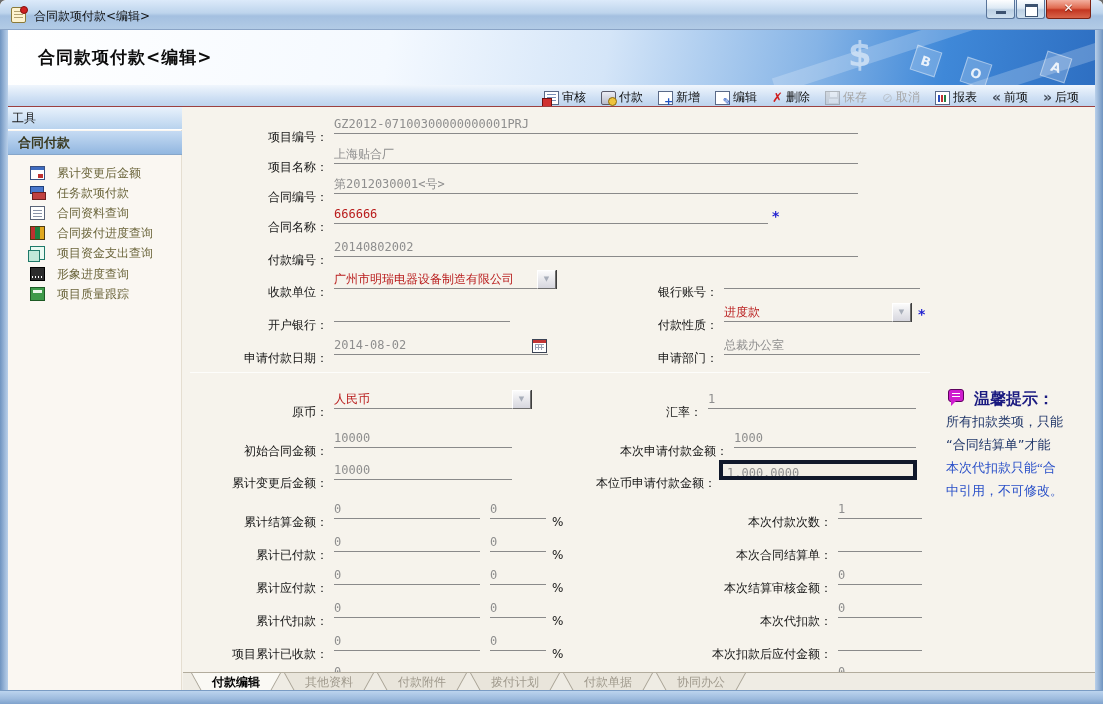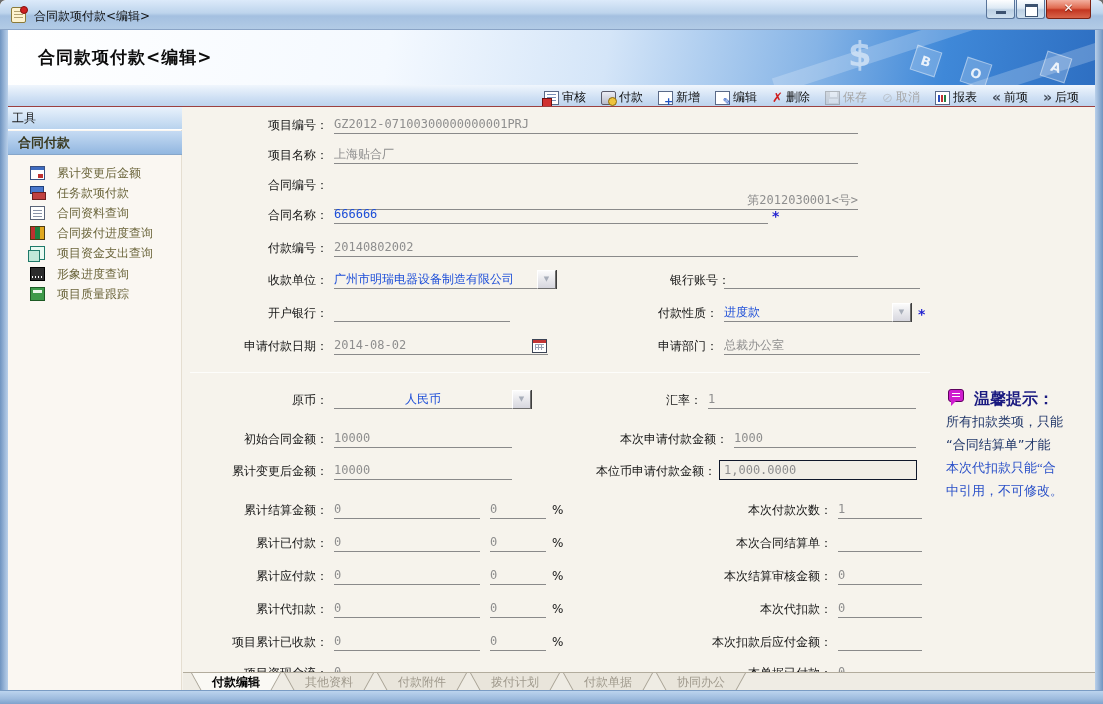--- a/index.html
+++ b/index.html
@@ -99,27 +99,27 @@
   .s4{background:linear-gradient(90deg,#c03030 0 4px,#1f8040 4px 9px,#e0a820 9px 13px);border:1px solid #4e3a14;}
   .s5{background:#eafaf2;border:1px solid #1f7a6a;}
   .s5::before{content:"";position:absolute;left:-3px;bottom:-3px;width:10px;height:10px;background:#bfe8d8;border:1px solid #1f7a6a;}
   .s6{background:#2c2c2c;border:1px solid #000;}
   .s6::after{content:"";position:absolute;left:1px;bottom:2px;right:1px;height:2px;
     background:repeating-linear-gradient(90deg,#fff 0 1px,transparent 1px 3px);}
   .s7{background:#3f9a4a;border:1px solid #1d5a24;}
   .s7::before{content:"";position:absolute;left:2px;top:2px;right:2px;height:3px;background:#eaf6ea;}
   
   .main{position:absolute;left:183px;top:107px;width:912px;height:583px;background:#f6f3ec;}
-  .lab{position:absolute;height:18px;line-height:18px;text-align:right;color:#161616;white-space:nowrap;}
+  .lab{position:absolute;height:18px;line-height:18px;text-align:right;color:#161616;white-space:nowrap;margin-top:12px;}
   .val{position:absolute;height:18px;line-height:17px;border-bottom:1px solid #8a8a8a;
     font-family:"DejaVu Sans Mono","Liberation Mono",monospace;font-size:12px;color:#8e8e8e;
     white-space:nowrap;overflow:hidden;}
-  .val.black{color:#1d4ed8;}
+  .val.black{color:#b91c1c;}
   .val.noline{border-bottom:none;}
-  .boxval{position:absolute;height:20px;line-height:19px;border:1px solid #0f172a;background:#f1eee6;
+  .boxval{position:absolute;height:20px;line-height:19px;border:4px solid #0f172a;background:#f1eee6;
     padding-left:4px;font-family:"DejaVu Sans Mono","Liberation Mono",monospace;color:#8e8e8e;overflow:hidden;}
   .req{position:absolute;color:#1f1fd0;font-weight:bold;font-size:14px;}
   .combo-btn{position:absolute;width:19px;height:19px;background:linear-gradient(180deg,#fbfbfb,#d6d6de);
     border:1px solid;border-color:#fff #6e6e6e #6e6e6e #fff;box-shadow:1px 0 0 #3e3e3e;}
   .combo-btn::after{content:"\25BC";position:absolute;left:0;right:0;top:4px;text-align:center;
     font-size:7px;color:#a8aeba;}
   .ico-cal{position:absolute;width:15px;height:14px;background:#fff;border:1px solid #3c4456;}
   .ico-cal::before{content:"";position:absolute;left:0;top:0;right:0;height:3px;background:#c23434;}
   .ico-cal::after{content:"";position:absolute;left:2px;bottom:2px;right:2px;height:6px;
     background:repeating-linear-gradient(90deg,#9aa2b4 0 1px,transparent 1px 3px),
@@ -256,51 +256,51 @@
       </div>
   </div>
 
   <div class="main"></div>
 
   <div class="lab" style="left:150px;top:116px;width:178px;">项目编号：</div>
   <div class="val" style="left:334px;top:116px;width:524px;">GZ2012-07100300000000001PRJ</div>
   <div class="lab" style="left:150px;top:146px;width:178px;">项目名称：</div>
   <div class="val" style="left:334px;top:146px;width:524px;">上海贴合厂</div>
   <div class="lab" style="left:150px;top:176px;width:178px;">合同编号：</div>
-  <div class="val" style="left:334px;top:192px;width:524px;text-align:right;">第2012030001&lt;号&gt;</div>
+  <div class="val" style="left:334px;top:176px;width:524px;">第2012030001&lt;号&gt;</div>
   <div class="lab" style="left:150px;top:206px;width:178px;">合同名称：</div>
   <div class="val black" style="left:334px;top:206px;width:434px;">666666</div>
   <span class="req" style="left:772px;top:208px;">*</span>
 
   <div class="lab" style="left:150px;top:239px;width:178px;">付款编号：</div>
   <div class="val" style="left:334px;top:239px;width:524px;">20140802002</div>
 
   <div class="lab" style="left:150px;top:271px;width:178px;">收款单位：</div>
   <div class="val black" style="left:334px;top:271px;width:203px;">广州市明瑞电器设备制造有限公司</div>
   <div class="combo-btn" style="left:537px;top:270px;"></div>
-  <div class="lab" style="left:572px;top:271px;width:158px;">银行账号：</div>
+  <div class="lab" style="left:560px;top:271px;width:158px;">银行账号：</div>
   <div class="val" style="left:724px;top:271px;width:196px;"></div>
 
   <div class="lab" style="left:150px;top:304px;width:178px;">开户银行：</div>
   <div class="val" style="left:334px;top:304px;width:176px;"></div>
   <div class="lab" style="left:560px;top:304px;width:158px;">付款性质：</div>
   <div class="val black" style="left:724px;top:304px;width:168px;">进度款</div>
   <div class="combo-btn" style="left:892px;top:303px;"></div>
   <span class="req" style="left:918px;top:306px;">*</span>
 
   <div class="lab" style="left:150px;top:337px;width:178px;">申请付款日期：</div>
   <div class="val" style="left:334px;top:337px;width:214px;">2014-08-02</div>
   <div class="ico-cal" style="left:532px;top:339px;"></div>
   <div class="lab" style="left:560px;top:337px;width:158px;">申请部门：</div>
   <div class="val" style="left:724px;top:337px;width:196px;">总裁办公室</div>
 
   <div class="sep"></div>
 
   <div class="lab" style="left:150px;top:391px;width:178px;">原币：</div>
-  <div class="val black" style="left:334px;top:391px;width:178px;text-align:center;">人民币</div>
+  <div class="val black" style="left:334px;top:391px;width:178px;">人民币</div>
   <div class="combo-btn" style="left:512px;top:390px;"></div>
   <div class="lab" style="left:560px;top:391px;width:142px;">汇率：</div>
   <div class="val" style="left:708px;top:391px;width:208px;">1</div>
 
   <div class="lab" style="left:150px;top:430px;width:178px;">初始合同金额：</div>
   <div class="val" style="left:334px;top:430px;width:178px;">10000</div>
   <div class="lab" style="left:538px;top:430px;width:190px;">本次申请付款金额：</div>
   <div class="val" style="left:734px;top:430px;width:182px;">1000</div>
 
   <div class="lab" style="left:150px;top:462px;width:178px;">累计变更后金额：</div>

